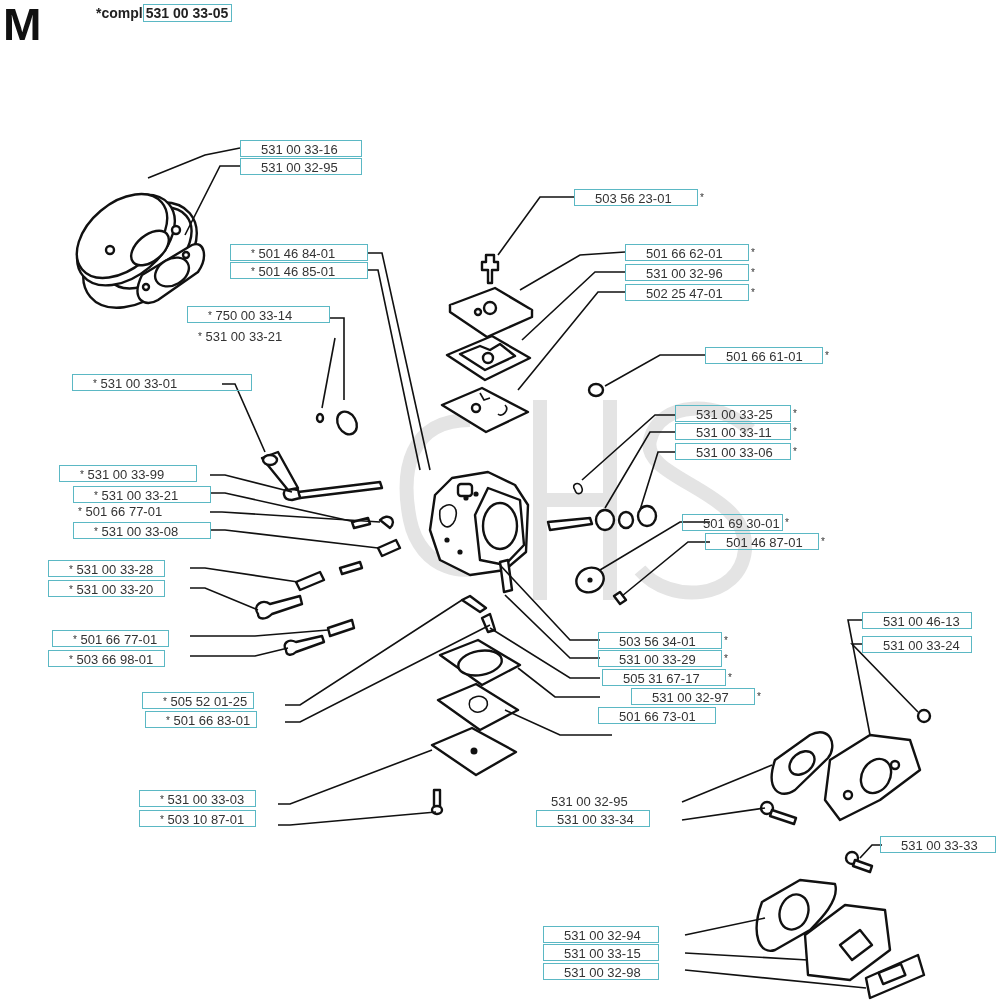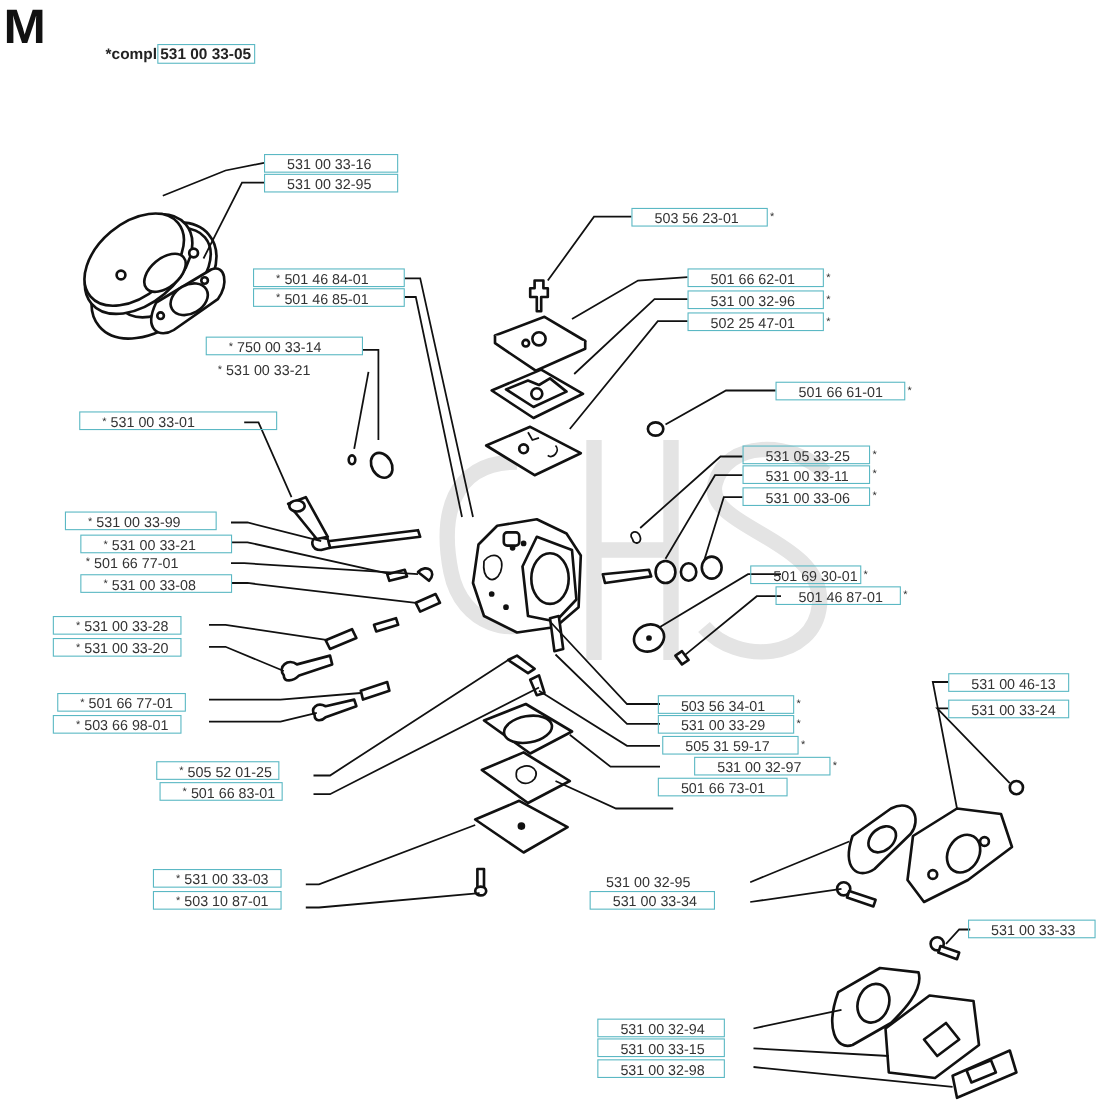--- a/index.html
+++ b/index.html
@@ -1,19 +1,19 @@
 <!DOCTYPE html>
 <html><head>
 <meta charset="utf-8">
 <style>
   html, body { margin:0; padding:0; background:#ffffff; }
   body { width:1000px; height:1000px; position:relative; overflow:hidden; font-family:"Liberation Sans", sans-serif; }
   #stage { position:absolute; left:0; top:0; width:1000px; height:1000px; }
   .section-letter { position:absolute; left:4px; top:0px; font-family:"Liberation Sans", sans-serif; font-weight:bold; font-size:44px; color:#111; letter-spacing:-1px; transform:scaleX(1.05); }
-  .compl { position:absolute; left:96px; top:5px; font-size:14px; font-weight:bold; color:#222; white-space:nowrap;margin-top:36px; }
+  .compl { position:absolute; left:96px; top:5px; font-size:14px; font-weight:bold; color:#222; white-space:nowrap; }
   .compl .pn { border:1.5px solid #5bb8c4; padding:0 3px 0 2px; margin-left:0; }
   .lbl { position:absolute; font-size:13px; color:#333; white-space:nowrap; height:17px; line-height:17px; box-sizing:border-box; padding:0 3px; }
   .lbl.boxed { border:1.5px solid #5bb8c4;padding-left:20px; }
   .lbl .star { font-size:10px; vertical-align:top; }
   .lbl .tstar { font-size:10px; position:absolute; right:-7px; top:-1px; }
   svg#art { position:absolute; left:0; top:0; }
   svg#art .ln { stroke:#111; stroke-width:1.6; fill:none; }
   svg#art .pt { stroke:#111; stroke-width:2.4; fill:#fff; stroke-linejoin:round; }
   svg#art .ptf { stroke:#111; stroke-width:2; fill:#111; }
   svg#art .wm { stroke:#e4e4e4; stroke-width:14; fill:none; }
@@ -240,38 +240,38 @@
       <div class="lbl boxed" style="left: 574px; top: 189px; width: 124px;"><span>503 56 23-01</span><span class="tstar">*</span></div>
       <div class="lbl boxed" style="left: 230px; top: 244px; width: 138px;"><span class="star">*</span> <span>501 46 84-01</span></div>
       <div class="lbl boxed" style="left: 230px; top: 262px; width: 138px;"><span class="star">*</span> <span>501 46 85-01</span></div>
       <div class="lbl boxed" style="left: 625px; top: 244px; width: 124px;"><span>501 66 62-01</span><span class="tstar">*</span></div>
       <div class="lbl boxed" style="left: 625px; top: 264px; width: 124px;"><span>531 00 32-96</span><span class="tstar">*</span></div>
       <div class="lbl boxed" style="left: 625px; top: 284px; width: 124px;"><span>502 25 47-01</span><span class="tstar">*</span></div>
       <div class="lbl boxed" style="left: 187px; top: 306px; width: 143px;"><span class="star">*</span> <span>750 00 33-14</span></div>
       <div class="lbl" style="left: 195px; top: 328px; width: 140px;"><span class="star">*</span> <span>531 00 33-21</span></div>
       <div class="lbl boxed" style="left: 705px; top: 347px; width: 118px;"><span>501 66 61-01</span><span class="tstar">*</span></div>
       <div class="lbl boxed" style="left: 72px; top: 374px; width: 180px;"><span class="star">*</span> <span>531 00 33-01</span></div>
-      <div class="lbl boxed" style="left: 675px; top: 405px; width: 116px;"><span>531 05 33-25</span><span class="tstar">*</span></div>
+      <div class="lbl boxed" style="left: 675px; top: 405px; width: 116px;"><span>531 00 33-25</span><span class="tstar">*</span></div>
       <div class="lbl boxed" style="left: 675px; top: 423px; width: 116px;"><span>531 00 33-11</span><span class="tstar">*</span></div>
       <div class="lbl boxed" style="left: 675px; top: 443px; width: 116px;"><span>531 00 33-06</span><span class="tstar">*</span></div>
       <div class="lbl boxed" style="left: 59px; top: 465px; width: 138px;"><span class="star">*</span> <span>531 00 33-99</span></div>
       <div class="lbl boxed" style="left: 73px; top: 486px; width: 138px;"><span class="star">*</span> <span>531 00 33-21</span></div>
       <div class="lbl" style="left: 75px; top: 503px; width: 138px;"><span class="star">*</span> <span>501 66 77-01</span></div>
       <div class="lbl boxed" style="left: 73px; top: 522px; width: 138px;"><span class="star">*</span> <span>531 00 33-08</span></div>
       <div class="lbl boxed" style="left: 682px; top: 514px; width: 101px;"><span>501 69 30-01</span><span class="tstar">*</span></div>
       <div class="lbl boxed" style="left: 705px; top: 533px; width: 114px;"><span>501 46 87-01</span><span class="tstar">*</span></div>
       <div class="lbl boxed" style="left: 48px; top: 560px; width: 117px;"><span class="star">*</span> <span>531 00 33-28</span></div>
       <div class="lbl boxed" style="left: 48px; top: 580px; width: 117px;"><span class="star">*</span> <span>531 00 33-20</span></div>
       <div class="lbl boxed" style="left: 862px; top: 612px; width: 110px;"><span>531 00 46-13</span></div>
       <div class="lbl boxed" style="left: 862px; top: 636px; width: 110px;"><span>531 00 33-24</span></div>
       <div class="lbl boxed" style="left: 52px; top: 630px; width: 117px;"><span class="star">*</span> <span>501 66 77-01</span></div>
       <div class="lbl boxed" style="left: 48px; top: 650px; width: 117px;"><span class="star">*</span> <span>503 66 98-01</span></div>
       <div class="lbl boxed" style="left: 598px; top: 632px; width: 124px;"><span>503 56 34-01</span><span class="tstar">*</span></div>
       <div class="lbl boxed" style="left: 598px; top: 650px; width: 124px;"><span>531 00 33-29</span><span class="tstar">*</span></div>
-      <div class="lbl boxed" style="left: 602px; top: 669px; width: 124px;"><span>505 31 59-17</span><span class="tstar">*</span></div>
+      <div class="lbl boxed" style="left: 602px; top: 669px; width: 124px;"><span>505 31 67-17</span><span class="tstar">*</span></div>
       <div class="lbl boxed" style="left: 600px; top: 688px; width: 124px; margin-left: 31px;"><span>531 00 32-97</span><span class="tstar">*</span></div>
       <div class="lbl boxed" style="left: 598px; top: 707px; width: 118px;"><span>501 66 73-01</span></div>
       <div class="lbl boxed" style="left: 142px; top: 692px; width: 112px;"><span class="star">*</span> <span>505 52 01-25</span></div>
       <div class="lbl boxed" style="left: 145px; top: 711px; width: 112px;"><span class="star">*</span> <span>501 66 83-01</span></div>
       <div class="lbl boxed" style="left: 139px; top: 790px; width: 117px;"><span class="star">*</span> <span>531 00 33-03</span></div>
       <div class="lbl boxed" style="left: 139px; top: 810px; width: 117px;"><span class="star">*</span> <span>503 10 87-01</span></div>
       <div class="lbl" style="left: 548px; top: 793px; width: 114px;"><span>531 00 32-95</span></div>
       <div class="lbl boxed" style="left: 536px; top: 810px; width: 114px;"><span>531 00 33-34</span></div>
       <div class="lbl boxed" style="left: 880px; top: 836px; width: 116px;"><span>531 00 33-33</span></div>
       <div class="lbl boxed" style="left: 543px; top: 926px; width: 116px;"><span>531 00 32-94</span></div>

